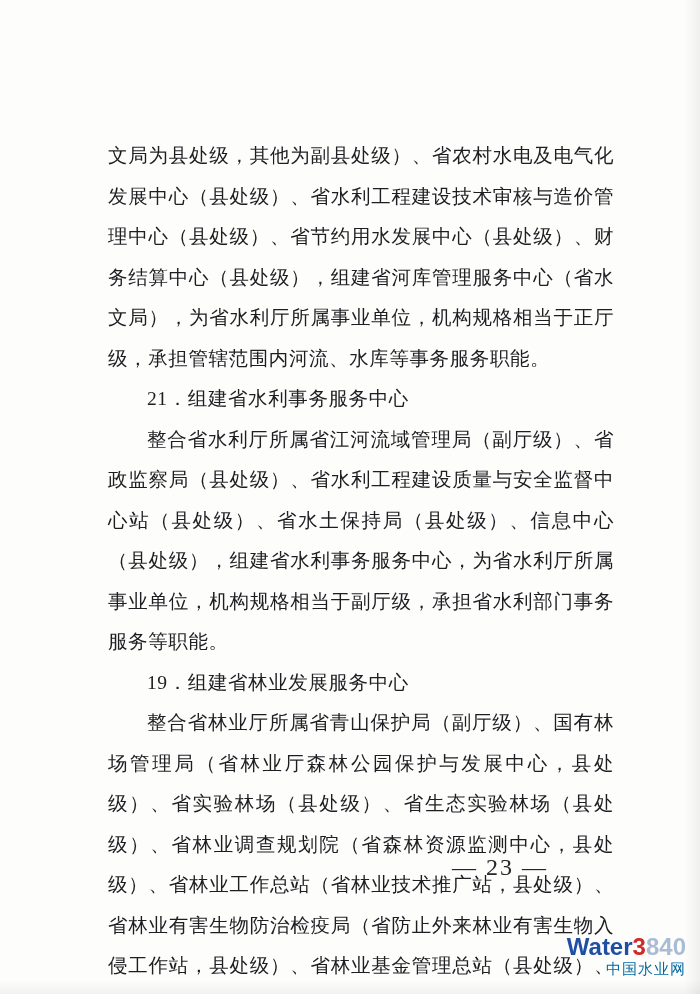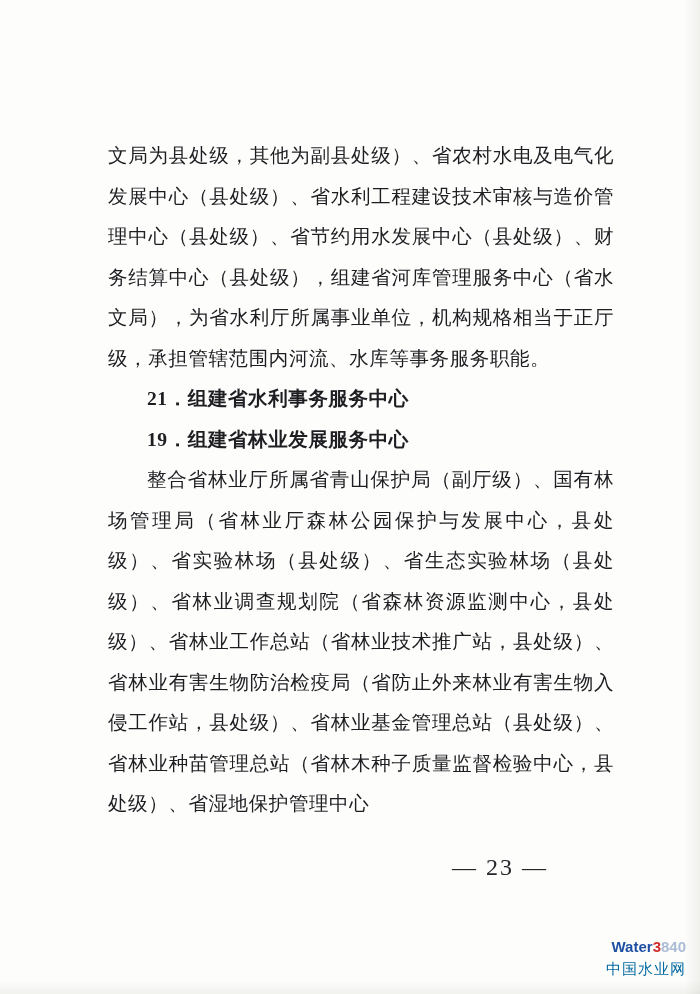--- a/index.html
+++ b/index.html
@@ -41,21 +41,21 @@
   .para {
     margin: 0;
     text-indent: 0;
   }
   .para.indent {
     text-indent: 39px;
   }
   .heading {
     margin: 0;
     text-indent: 39px;
-    font-weight: bold;
+    font-weight: normal;
     letter-spacing: 0.6px;
   }
   .page-number {
     position: absolute;
     left: 0;
     right: 0;
     bottom: 113px;
     text-align: center;
     font-size: 24px;
     color: #26262b;
@@ -73,21 +73,21 @@
     height: 52px;
     text-align: right;
     user-select: none;
   }
   .wm-top {
     position: relative;
     height: 26px;
     line-height: 26px;
     font-family: "Liberation Sans", sans-serif;
     font-weight: bold;
-    font-size: 15px;
+    font-size: 24px;
     color: #1f4fa3;
     letter-spacing: 0px;
     white-space: nowrap;
     text-align: right;
   }
   .wm-top .wm-red {
     color: #d02a2a;
   }
   .wm-top .wm-faint {
     color: #8fa7c9;
@@ -123,20 +123,21 @@
   }
 </style>
 </head>
 <body>
 
 <div class="page">
   <div class="page-inner">
     <div class="doc-body">
       <p class="para">文局为县处级，其他为副县处级）、省农村水电及电气化发展中心（县处级）、省水利工程建设技术审核与造价管理中心（县处级）、省节约用水发展中心（县处级）、财务结算中心（县处级），组建省河库管理服务中心（省水文局），为省水利厅所属事业单位，机构规格相当于正厅级，承担管辖范围内河流、水库等事务服务职能。</p>
       <p class="heading">21．组建省水利事务服务中心</p>
+      <p class="para indent">整合省水利厅所属省江河流域管理局（副厅级）、省政监察局（县处级）、省水利工程建设质量与安全监督中心站（县处级）、省水土保持局（县处级）、信息中心（县处级），组建省水利事务服务中心，为省水利厅所属事业单位，机构规格相当于副厅级，承担省水利部门事务服务等职能。</p>
       <p class="heading">19．组建省林业发展服务中心</p>
       <p class="para indent">整合省林业厅所属省青山保护局（副厅级）、国有林场管理局（省林业厅森林公园保护与发展中心，县处级）、省实验林场（县处级）、省生态实验林场（县处级）、省林业调查规划院（省森林资源监测中心，县处级）、省林业工作总站（省林业技术推广站，县处级）、省林业有害生物防治检疫局（省防止外来林业有害生物入侵工作站，县处级）、省林业基金管理总站（县处级）、省林业种苗管理总站（省林木种子质量监督检验中心，县处级）、省湿地保护管理中心</p>
     </div>
   </div>
 
   <div class="page-number">
     <span class="pn-inner">— 23 —</span>
   </div>
 
   <div class="watermark">

